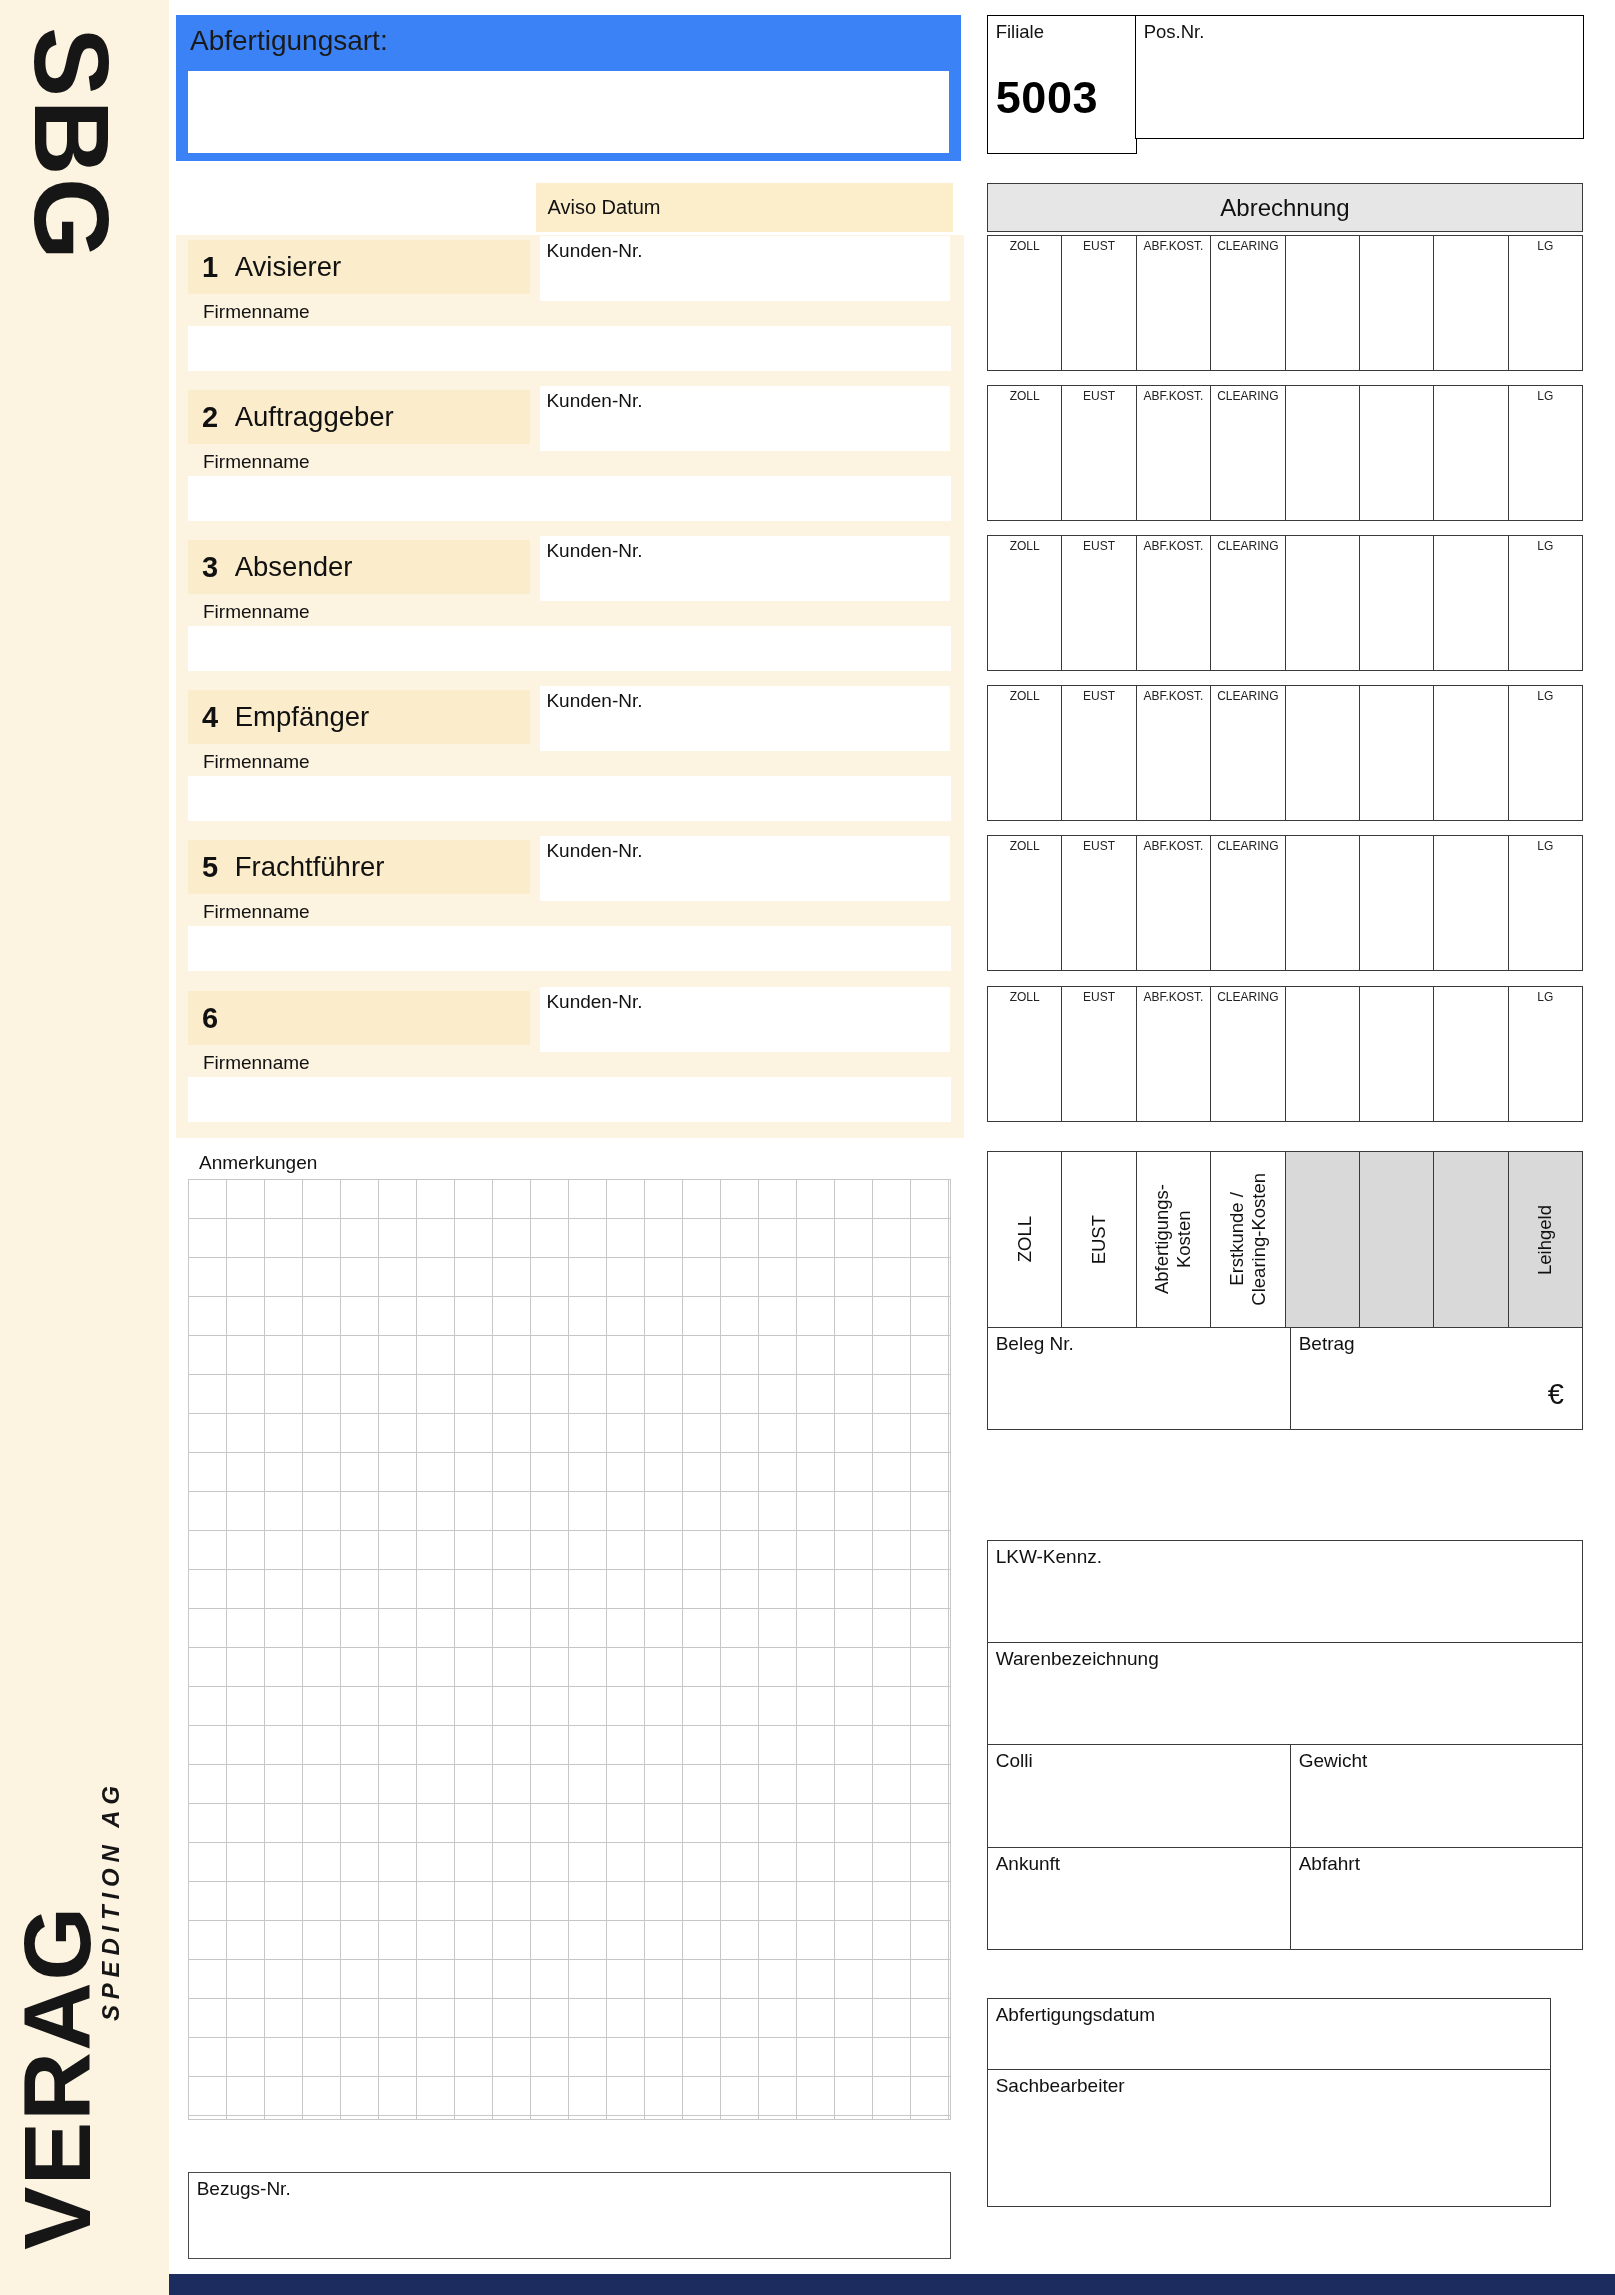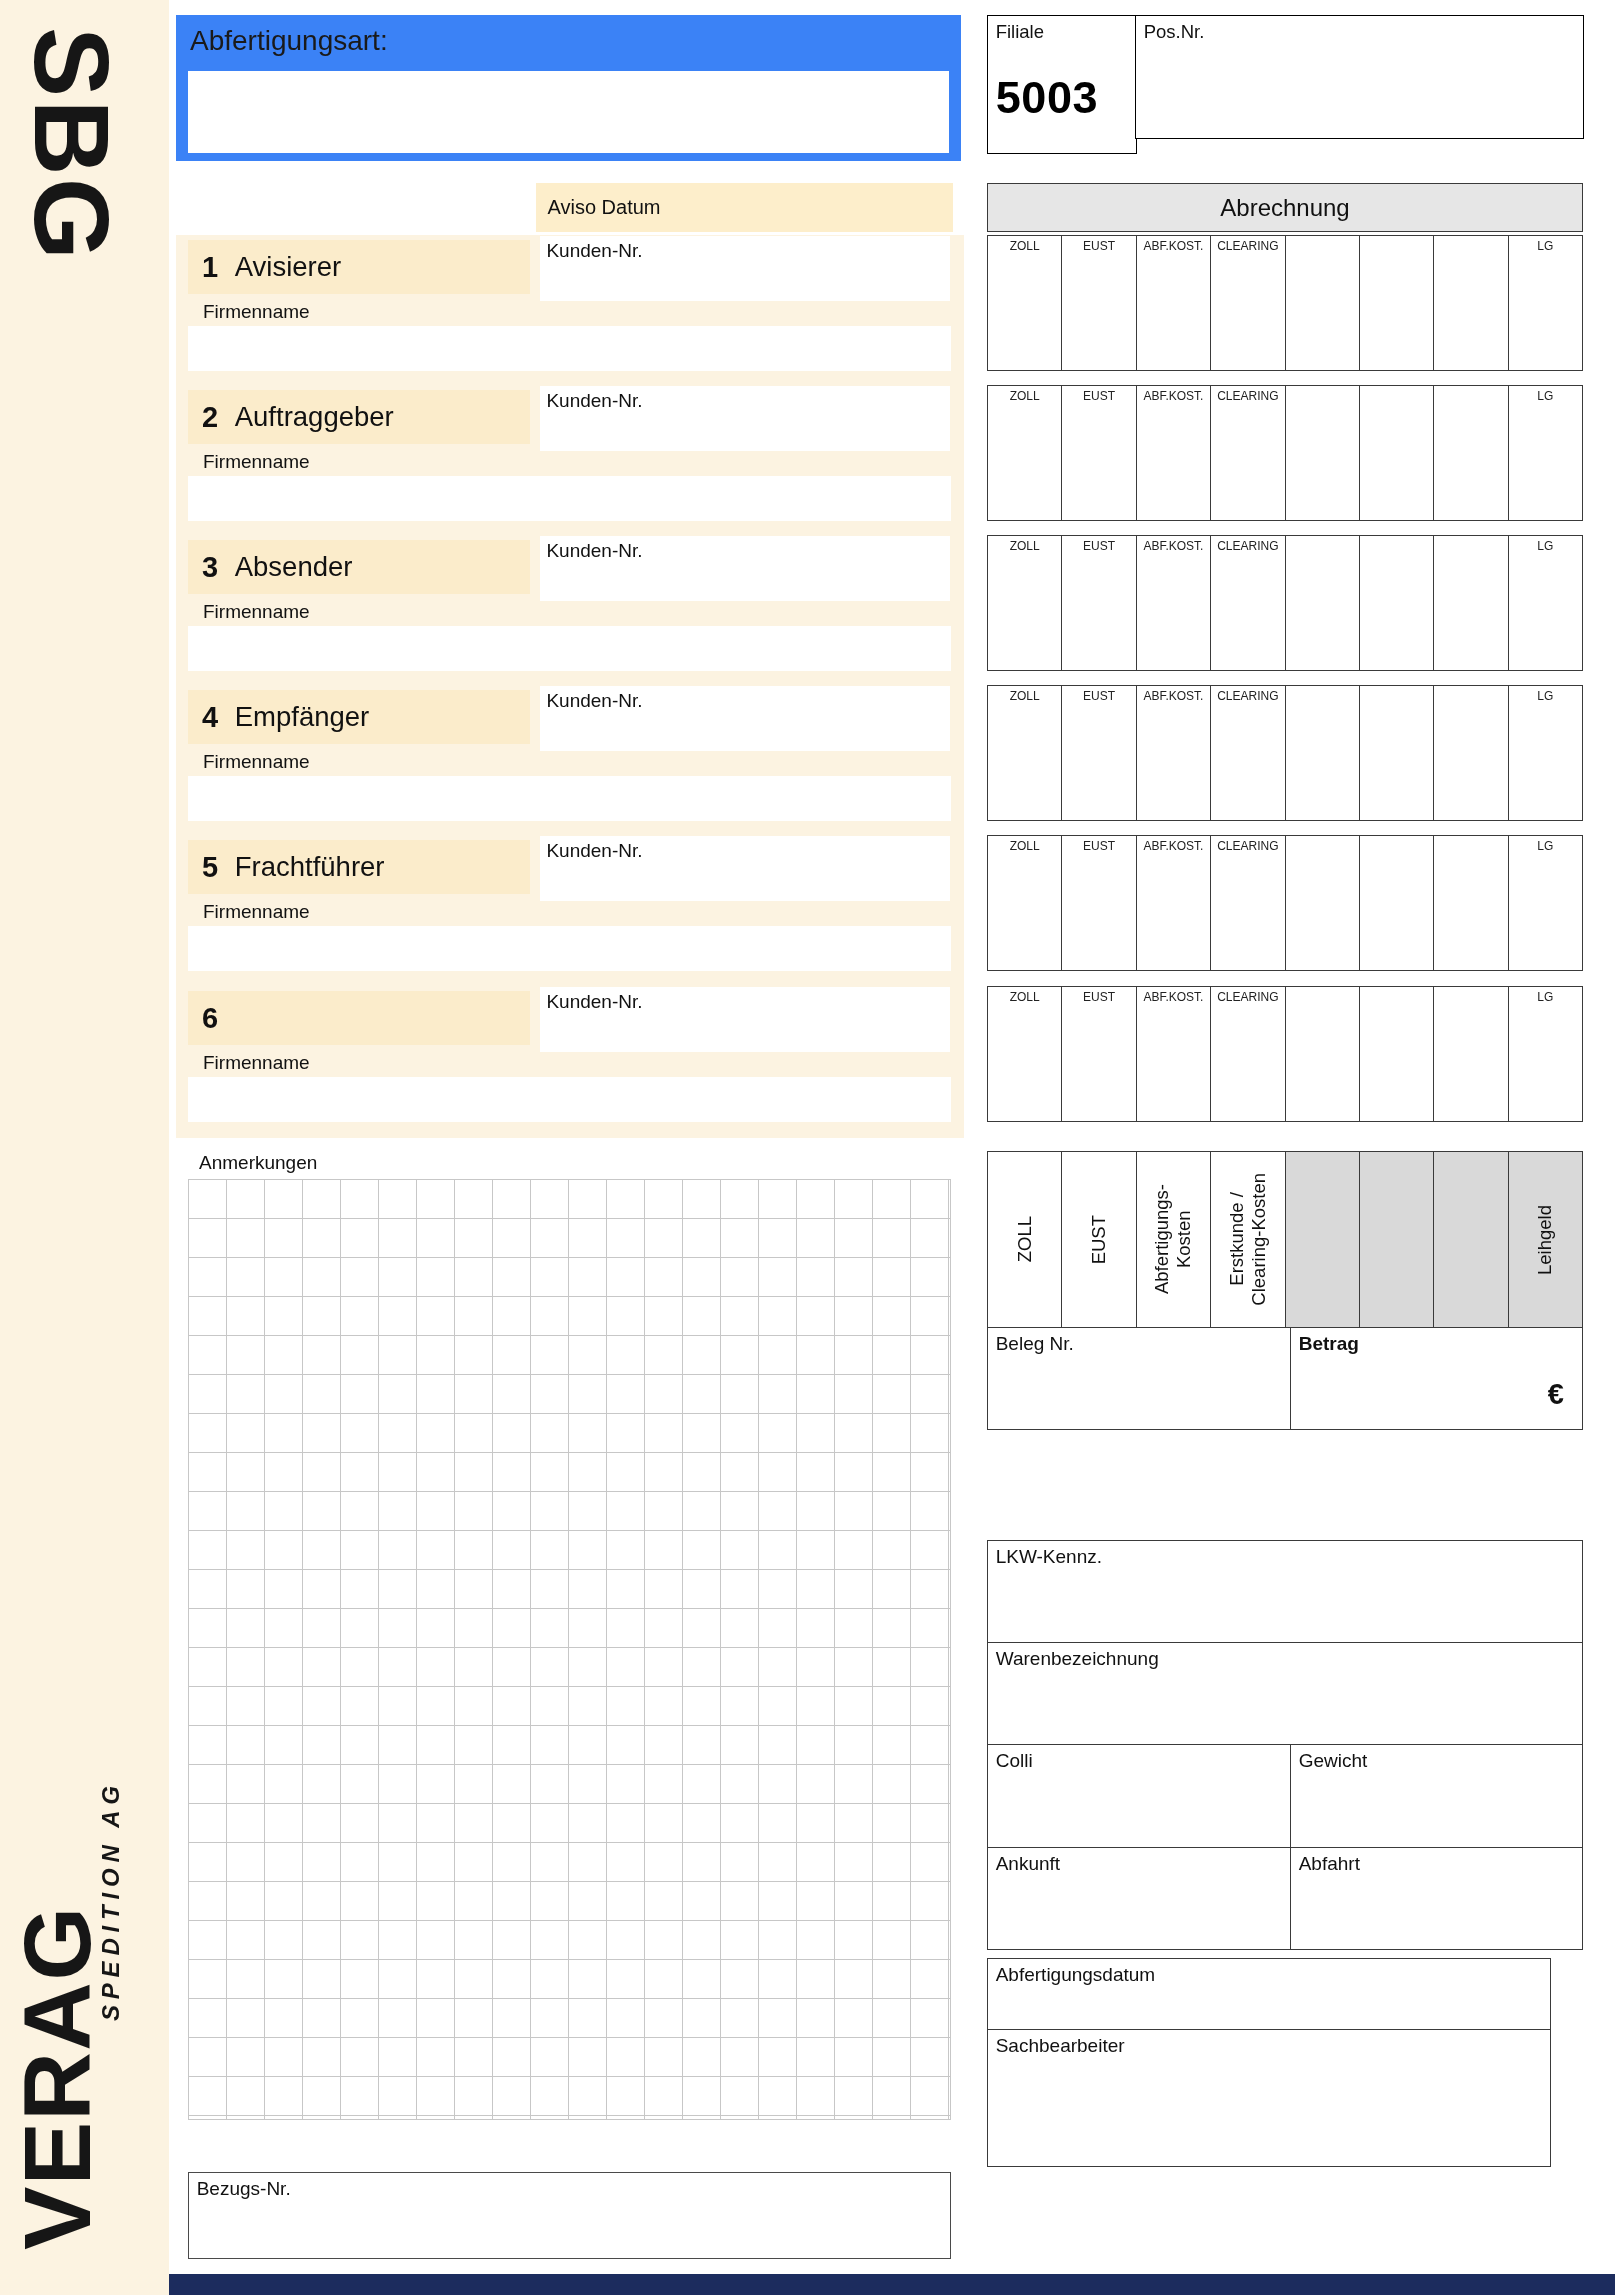--- a/index.html
+++ b/index.html
@@ -86,21 +86,21 @@
   .abr-vcell{flex:1 1 0;border-left:1.3px solid #3a3a3a;display:flex;align-items:center;justify-content:center;}
   .abr-vcell:first-child{border-left:none;}
   .abr-vcell.gray{background:#d9d9d9;}
   .vtext{
     writing-mode:vertical-rl;transform:rotate(180deg);
     white-space:pre-line;font-size:18.5px;line-height:1.2;text-align:center;color:#111;
   }
 
   
   .beleg-box{left:987px;top:1327px;width:305px;height:103px;border:1.9px solid #3a3a3a;box-sizing:border-box;background:#fff;}
-  .betrag-box{left:1290px;top:1327px;width:293px;height:103px;border:1.9px solid #3a3a3a;box-sizing:border-box;background:#fff;font-weight:bold;}
+  .betrag-box{left:1290px;top:1327px;width:293px;height:103px;border:1.9px solid #3a3a3a;box-sizing:border-box;background:#fff;}
   .box-label{position:absolute;left:7.7px;top:5.1px;font-size:19px;}
   .euro-sign{position:absolute;right:18px;top:50px;font-size:29px;}
 
   
   .notes-label{left:199px;top:1152px;font-size:19px;}
   .notes-grid{
     left:188px;top:1179px;width:763px;height:941px;background-color:#fff;
     background-image:
       linear-gradient(to right,#c7c7c7 1.3px,transparent 1.3px),
       linear-gradient(to bottom,#c7c7c7 1.3px,transparent 1.3px);
@@ -116,21 +116,21 @@
   .g-row.h1{height:101px;}
   .g-row.h2{height:101px;}
   .g-row.h3{height:102px;}
   .g-row.h4{flex:1 1 auto;}
   .g-split{display:flex;}
   .g-left{width:303px;border-right:1.3px solid #3a3a3a;position:relative;box-sizing:border-box;}
   .g-right{flex:1 1 0;position:relative;}
   .g-split .g-left,.g-split .g-right{height:100%;}
   .g-row.g-split{display:flex;}
 
-  .datum-group{left:987px;top:1958px;width:564px;height:209px;border:1.9px solid #3a3a3a;box-sizing:border-box;background:#fff;display:flex;flex-direction:column;}
+  .datum-group{left:987px;top:1998px;width:564px;height:209px;border:1.9px solid #3a3a3a;box-sizing:border-box;background:#fff;display:flex;flex-direction:column;}
   .d-row1{height:70px;position:relative;border-bottom:1.3px solid #3a3a3a;}
   .d-row2{flex:1 1 auto;position:relative;}
 
   .bezugs-box{left:188px;top:2172px;width:763px;height:87px;border:1.9px solid #4a4a4a;box-sizing:border-box;background:#fff;}
 
   .navy-bar{left:169px;top:2274px;width:1447px;height:21px;background:#1c2c5e;}
 </style>
 </head>
 <body>
 

